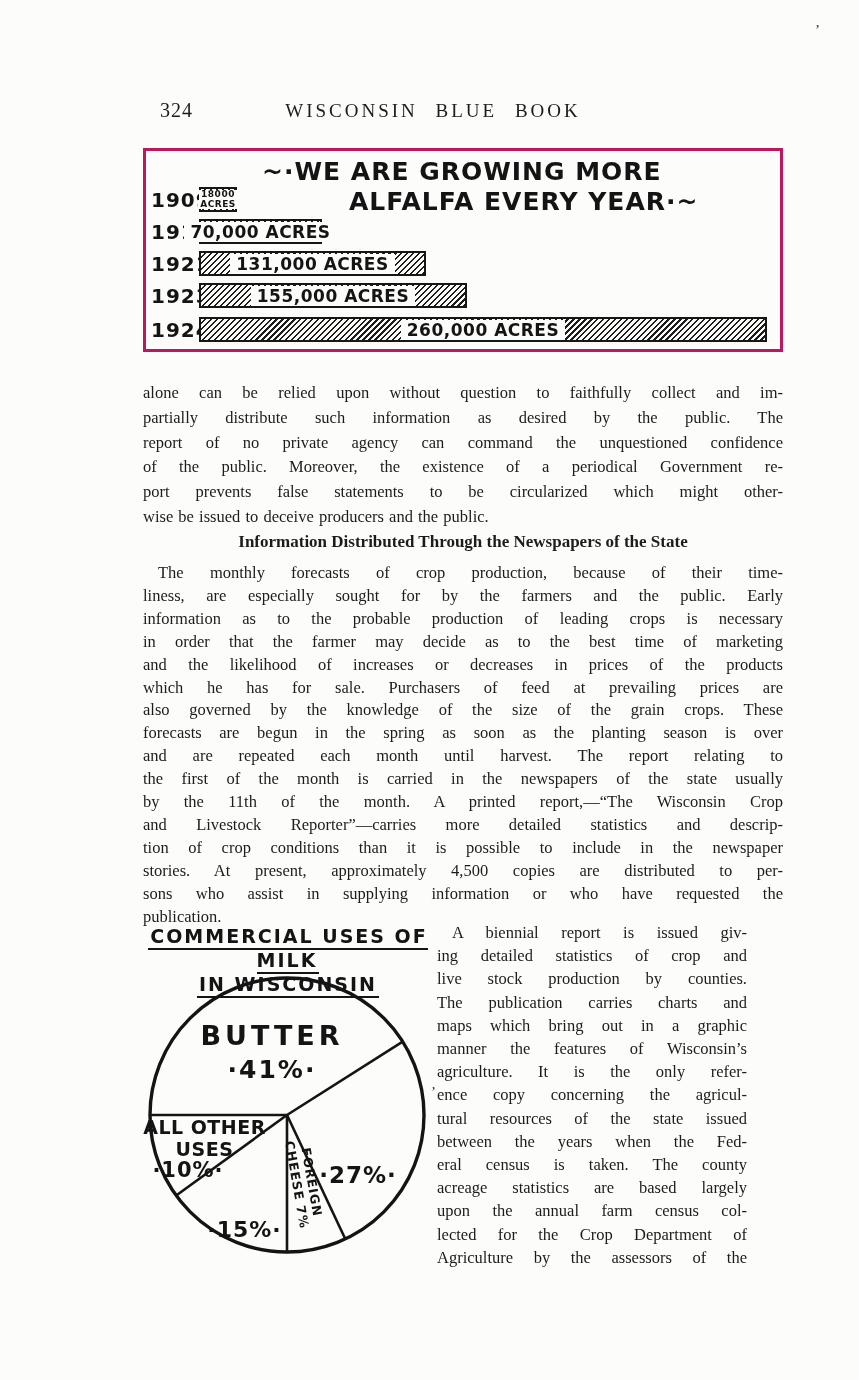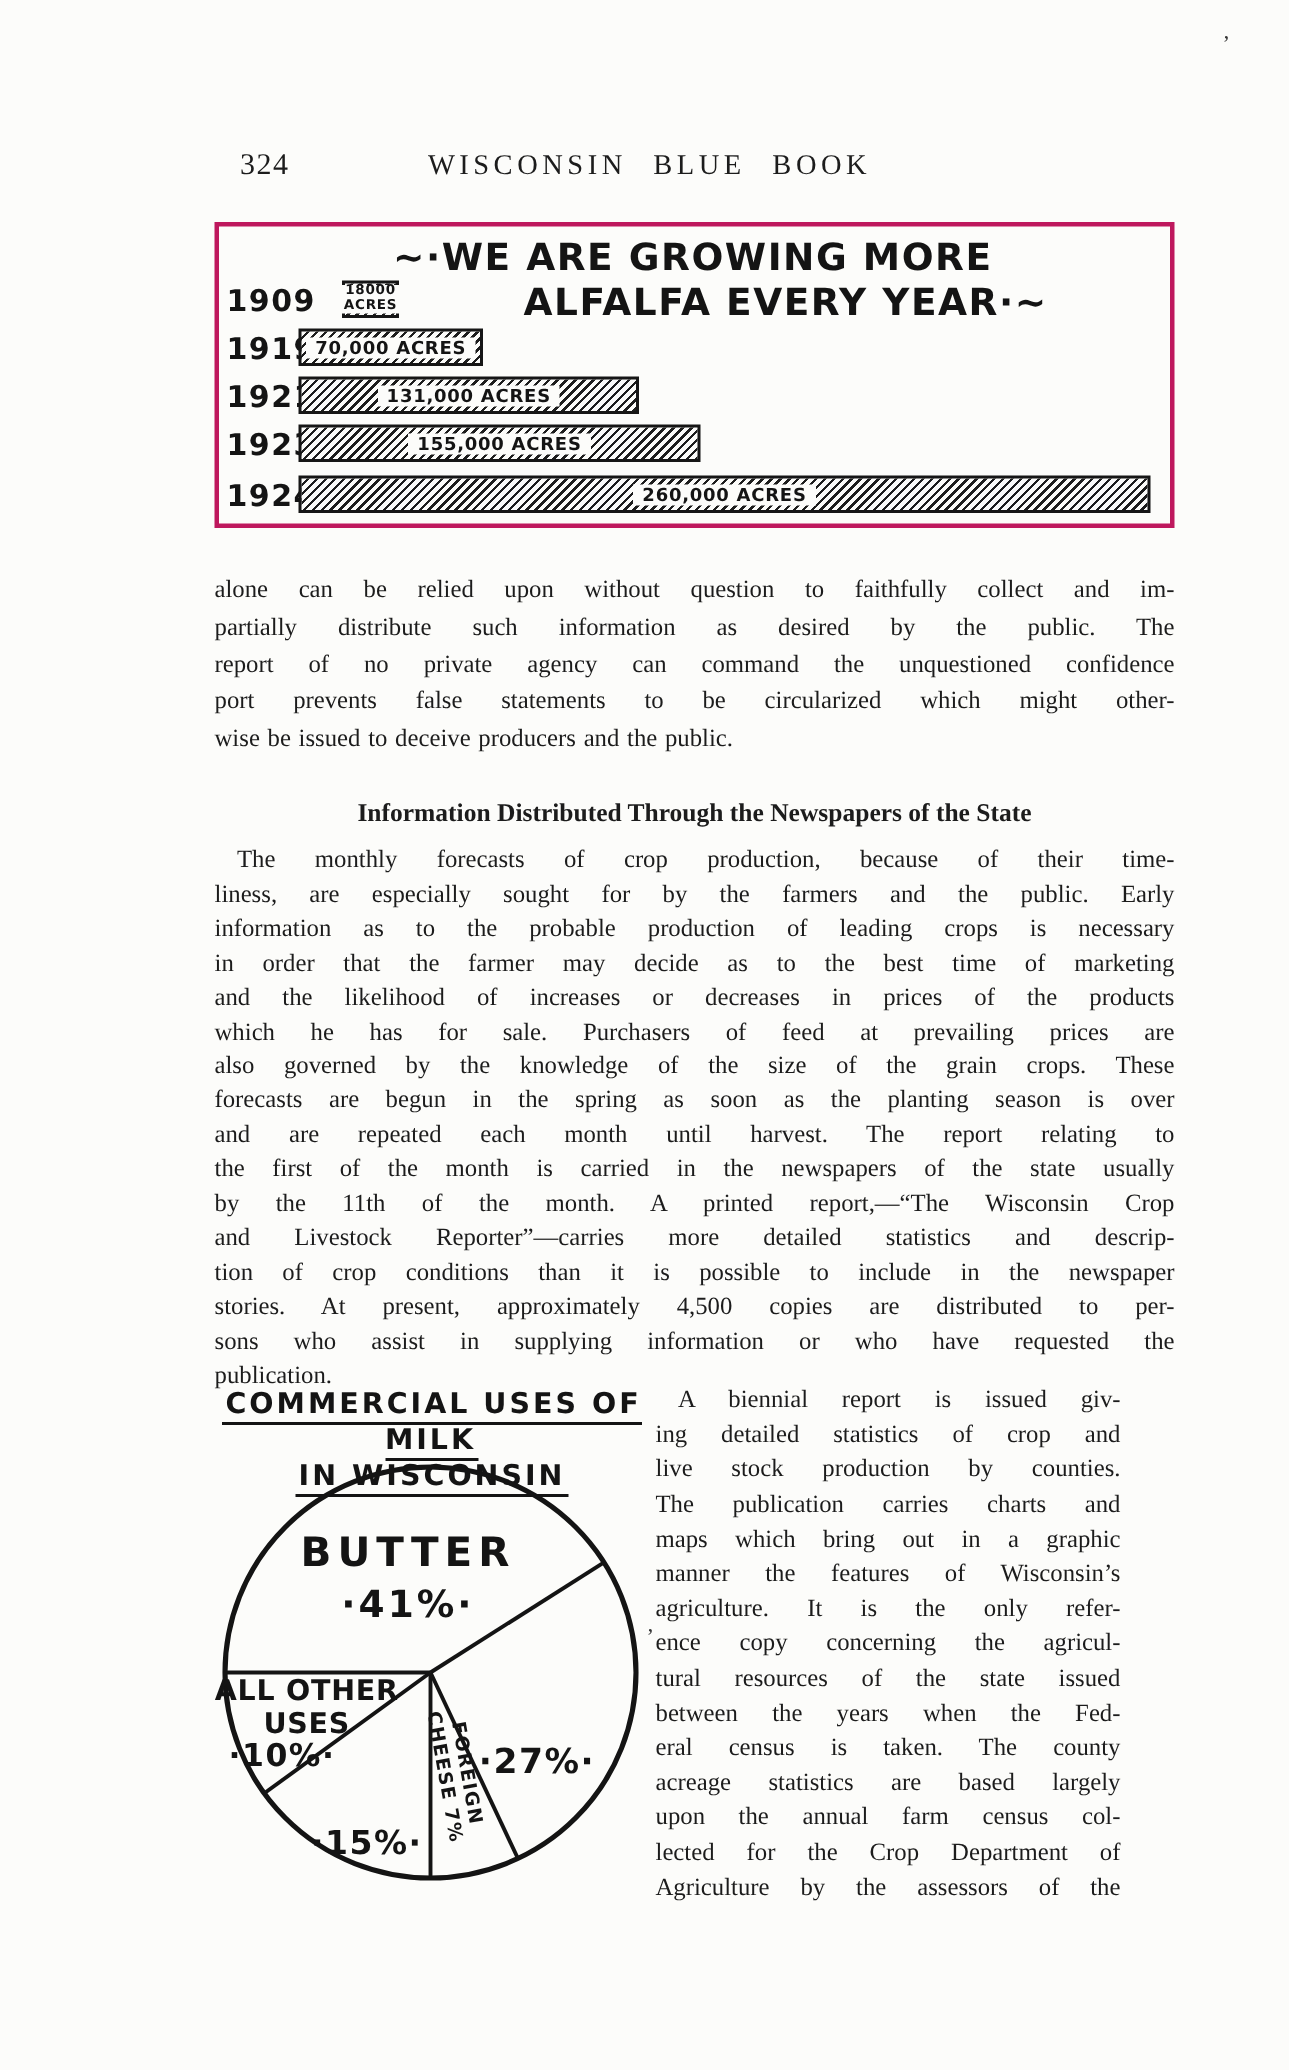--- a/index.html
+++ b/index.html
@@ -20,21 +20,21 @@
                border:3px solid #be185d; background:#fcfcfa; }
   .ctitle { position:absolute; font-size:25px; white-space:nowrap; letter-spacing:1px; }
   .ctitle.t1 { left:116px; top:6px; }
   .ctitle.t2 { left:203px; top:36px; }
   .crow { position:absolute; left:5px; height:25px; display:flex; align-items:center; }
   .cyear { width:48px; font-size:20px; letter-spacing:1px; }
   .cbar { height:25px; box-sizing:border-box; border:2px solid #161616;
           background:repeating-linear-gradient(135deg,#fbfbf9 0px,#fbfbf9 2.6px,#1d1d1d 2.6px,#1d1d1d 4.2px);
           display:flex; align-items:center; justify-content:center; }
   .cbl { background:#fcfcfa; padding:0 6px; font-family:"DejaVu Sans", sans-serif; font-weight:bold;
-         font-size:12px; letter-spacing:0.5px; white-space:nowrap; color:#141414; }
+         font-size:17px; letter-spacing:0.5px; white-space:nowrap; color:#141414; }
   .cbar-small { flex-direction:column; justify-content:center; }
   .cbl-sm { background:#fcfcfa; font-family:"DejaVu Sans", sans-serif; font-weight:bold;
             font-size:9px; line-height:9.5px; letter-spacing:0.5px; padding:0 2px; color:#141414; }
 
   
   .textblock { position:absolute; font-size:16.5px; word-spacing:1px; }
   .textblock > div { text-align:justify; text-align-last:justify; }
   .textblock > div.lastline { text-align-last:left; }
   .indent-first > div:first-child { text-indent:15px; }
   #para1 { left:143px; top:381px; width:640px; line-height:24.8px; }
@@ -71,21 +71,21 @@
 
   <div class="pagenum">324</div>
   <div class="runhead">WISCONSIN BLUE BOOK</div>
 
   <div class="chart-box">
     <div class="ctitle t1 hand">~·WE ARE GROWING MORE</div>
     <div class="ctitle t2 hand">ALFALFA EVERY YEAR·~</div>
     <div>
         <div class="crow" style="top: 36px;">
           <span class="cyear hand">1909</span>
-          <div class="cbar cbar-small" style="width: 38px; margin-left: 29px;">
+          <div class="cbar cbar-small" style="width: 38px;">
             <span class="cbl-sm">18000</span>
             <span class="cbl-sm">ACRES</span>
           </div>
         </div>
         <div class="crow" style="top: 68px;">
           <span class="cyear hand">1919</span>
           <div class="cbar" style="width: 123px;">
             <span class="cbl">70,000 ACRES</span>
           </div>
         </div>
@@ -107,20 +107,21 @@
             <span class="cbl">260,000 ACRES</span>
           </div>
         </div>
       </div>
   </div>
 
   <div class="textblock" id="para1">
       <div>alone can be relied upon without question to faithfully collect and im-</div>
       <div>partially distribute such information as desired by the public.  The</div>
       <div>report of no private agency can command the unquestioned confidence</div>
+      <div>of the public.  Moreover, the existence of a periodical Government re-</div>
       <div>port prevents false statements to be circularized which might other-</div>
       <div class="lastline">wise be issued to deceive producers and the public.</div>
     </div>
 
   <div id="heading">Information Distributed Through the Newspapers of the State</div>
 
   <div class="textblock indent-first" id="para2">
       <div>The monthly forecasts of crop production, because of their time-</div>
       <div>liness, are especially sought for by the farmers and the public.  Early</div>
       <div>information as to the probable production of leading crops is necessary</div>

